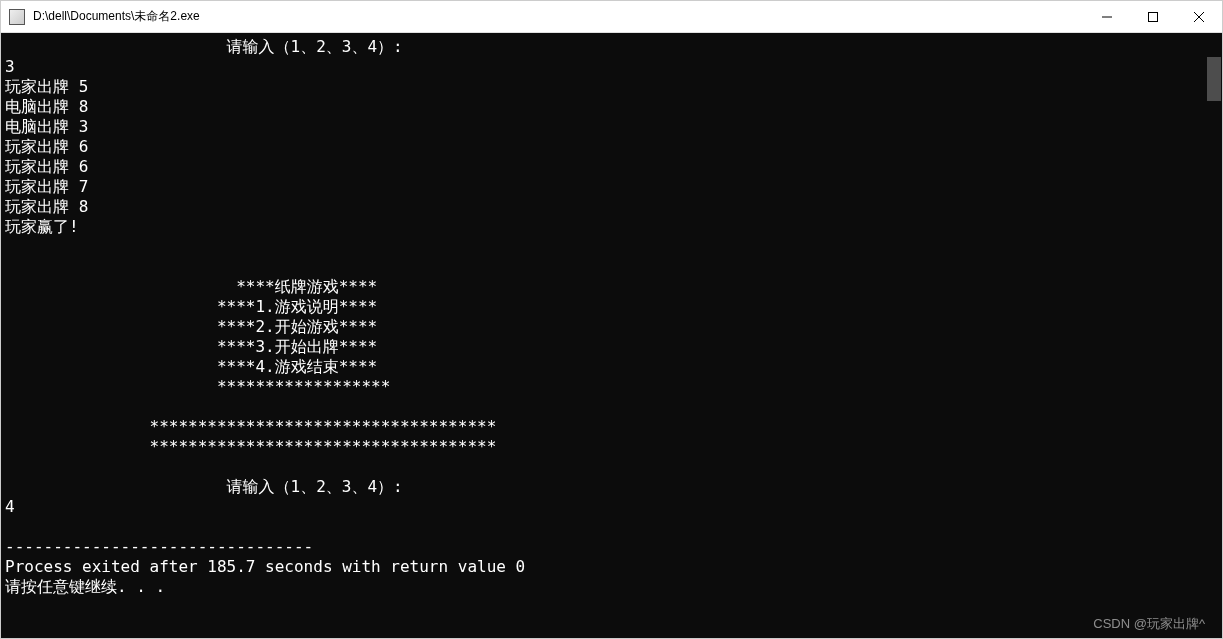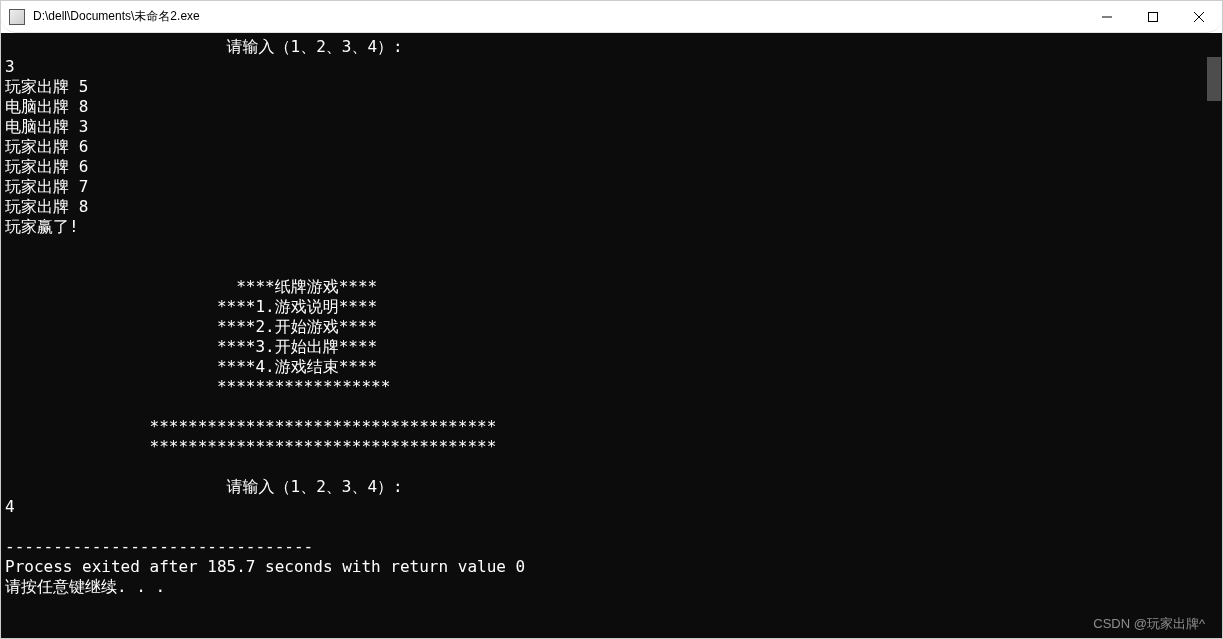--- a/index.html
+++ b/index.html
@@ -22,21 +22,20 @@
       display: flex;
       flex-direction: column;
       border: 1px solid #cccccc;
     }
     .titlebar {
       height: 32px;
       background: #ffffff;
       display: flex;
       align-items: center;
       border-bottom: 1px solid #e0e0e0;
-      border-radius: 15px;
     }
     .titlebar-icon {
       width: 16px;
       height: 16px;
       margin-left: 8px;
       margin-right: 8px;
       border: 1px solid #555;
       background: linear-gradient(135deg, #eee 0%, #ccc 100%);
     }
     .titlebar-title {

